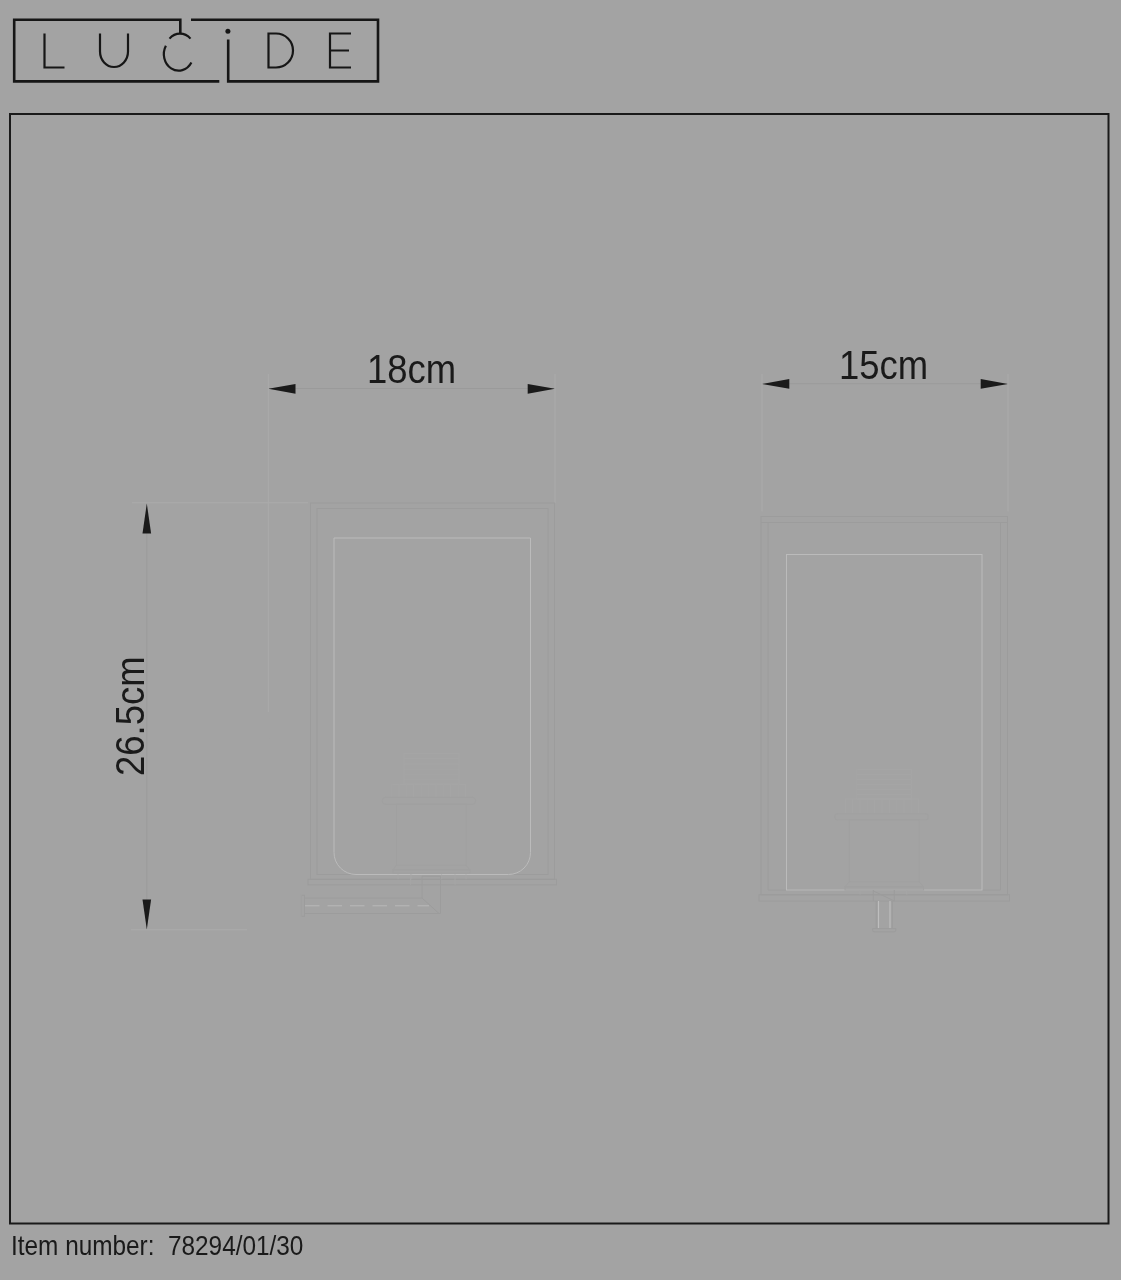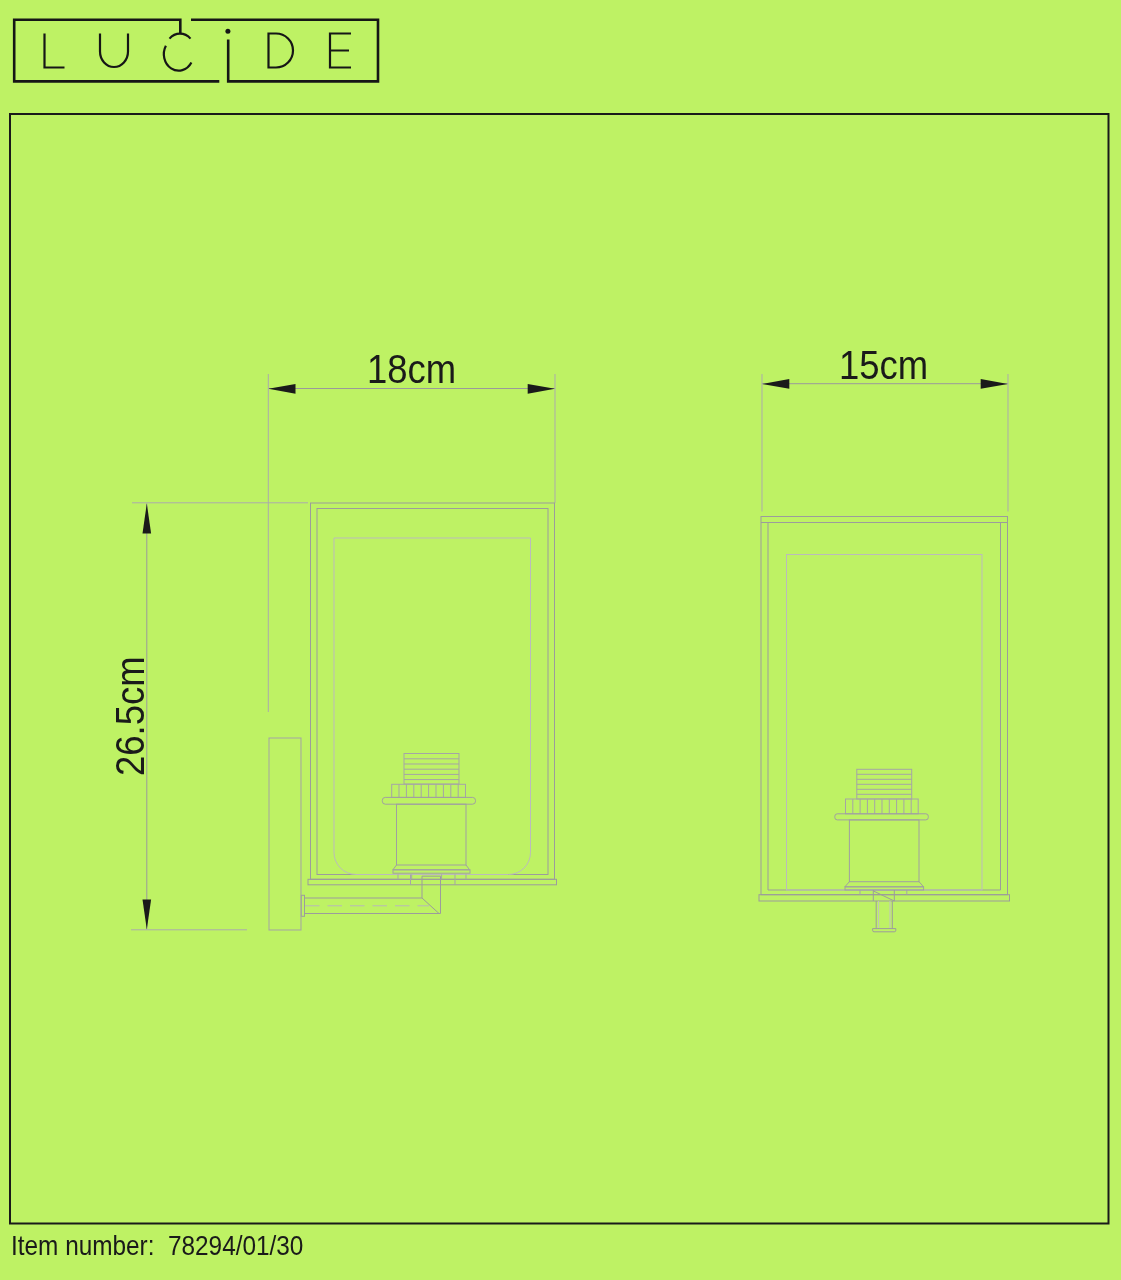--- a/index.html
+++ b/index.html
@@ -1,16 +1,16 @@
 <!DOCTYPE html>
 <html><head>
 <meta charset="utf-8">
 <style>
   html,body{margin:0;padding:0;background:#ffffff;}
-  #page{width:1121px;height:1280px;position:relative;background:#bef264;overflow:hidden;}
+  #page{width:1121px;height:1280px;position:relative;background:#a3a3a3;overflow:hidden;}
   svg{position:absolute;left:0;top:0;}
   text{font-family:"Liberation Sans",sans-serif;fill:#1a1a1a;}
 </style>
 </head>
 <body>
 <div id="page">
 <svg width="1121" height="1280" viewBox="0 0 1121 1280">
 
 <g fill="none" stroke="#161616" stroke-width="2.6">
   <path d="M 180.3 33.6 L 180.3 19.8 L 14.2 19.8 L 14.2 81.4 L 219.3 81.4"></path>

